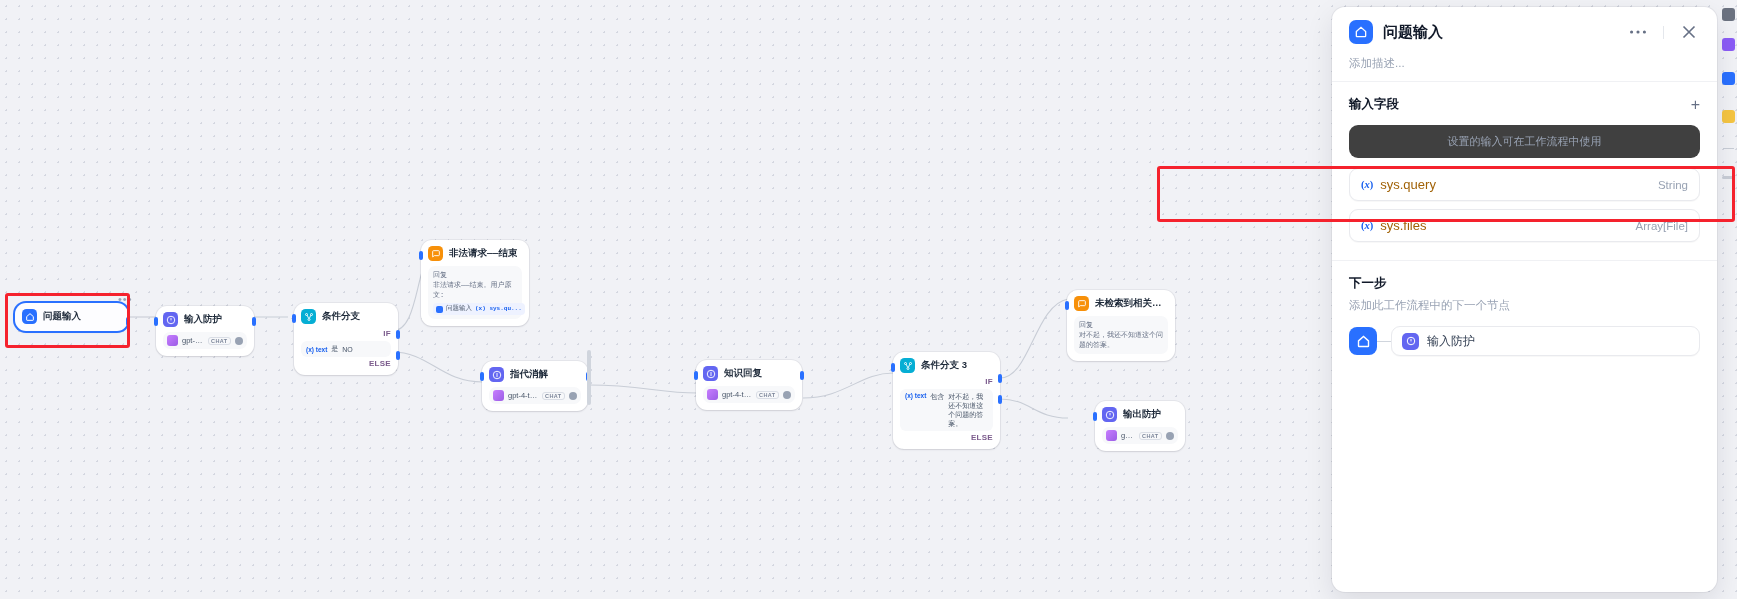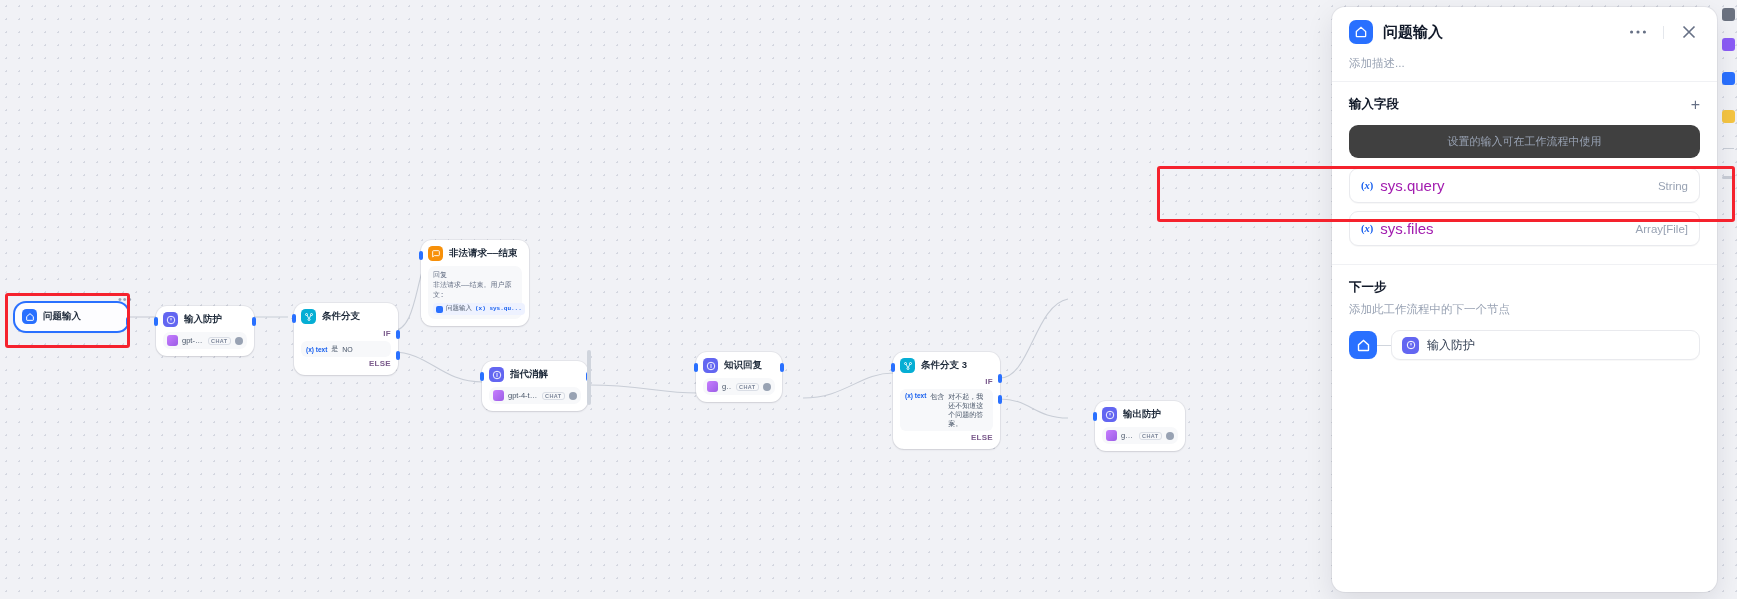--- a/index.html
+++ b/index.html
@@ -130,21 +130,21 @@
 
   .var-row {
     margin-top: 8px;
     border: 1px solid #e9eaee; border-radius: 9px;
     background: #fff;
     padding: 8px 11px;
     display: flex; align-items: center; gap: 7px;
     box-shadow: 0 1px 1px rgba(16,24,40,.03);
   }
   .var-x { color: #155eef; font-size: 10.5px; font-weight: 700; font-family: "Liberation Serif", serif; flex:0 0 auto;}
-  .var-name { font-size: 15px; color: #a21caf; flex: 1 1 auto; }
+  .var-name { font-size: 13px; color: #a16207; flex: 1 1 auto; }
   .var-type { font-size: 11.5px; color: #98a2b3; }
 
   .next-title { font-size: 12.5px; font-weight: 700; color: #101828; }
   .next-sub { margin-top: 6px; font-size: 11.5px; color: #98a2b3; }
 
   .next-row { margin-top: 13px; display: flex; align-items: center; }
   .next-src {
     width: 28px; height: 28px; border-radius: 8px; background: #2970ff;
     display:flex; align-items:center; justify-content:center; flex:0 0 auto;
   }
@@ -287,21 +287,21 @@
     <div class="model-row">
       <span class="model-ico"></span>
       <span class="model-name">gpt-4-turbo-202...</span>
       <span class="chip-chat">CHAT</span>
       <span class="dot-ico"></span>
     </div>
     <div class="port" style="left:-2px; top:11px;"></div>
     <div class="port" style="right:-2px; top:11px;"></div>
   </div>
 
-  <div class="node" style="left:696px; top:352px; width:86px;">
+  <div class="node" style="left:696px; top:360px; width:106px;">
     <div class="node-head">
       <span class="node-ico" style="background:#6366f1;">
         <svg viewBox="0 0 24 24" fill="none" stroke="#fff" stroke-width="2.2">
             <circle cx="12" cy="12" r="9"></circle>
             <path d="M12 7v10"></path>
           </svg>
       </span>
       <span class="node-title">知识回复</span>
     </div>
     <div class="model-row">
@@ -331,20 +331,35 @@
       <span class="varpill" style="white-space:nowrap;">(x) <span>text</span></span>
       <span style="white-space:nowrap;">包含</span>
       <span style="line-height:1.3;">对不起，我还不知道这个问题的答案。</span>
     </div>
     <div class="branch-label">ELSE</div>
     <div class="port" style="left:-2px; top:11px;"></div>
     <div class="port" style="right:-2px; top:22px;"></div>
     <div class="port" style="right:-2px; top:43px;"></div>
   </div>
 
+  <div class="node" style="left:1067px; top:290px; width:108px;">
+    <div class="node-head">
+      <span class="node-ico" style="background:#f79009;">
+        <svg viewBox="0 0 24 24" fill="none" stroke="#fff" stroke-width="2.2">
+            <path d="M20 14a2 2 0 0 1-2 2H8l-4 3V6a2 2 0 0 1 2-2h12a2 2 0 0 1 2 2z"></path>
+          </svg>
+      </span>
+      <span class="node-title">未检索到相关知识</span>
+    </div>
+    <div class="node-sub">
+      <div>回复</div>
+      <div>对不起，我还不知道这个问题的答案。</div>
+    </div>
+    <div class="port" style="left:-2px; top:11px;"></div>
+  </div>
 
   <div class="node" style="left:1067px; top:401px; width:90px;margin-left:28px;">
     <div class="node-head">
       <span class="node-ico" style="background:#6366f1;">
         <svg viewBox="0 0 24 24" fill="none" stroke="#fff" stroke-width="2.2">
             <circle cx="12" cy="12" r="9"></circle>
             <path d="M12 7v6M12 16.5v.5"></path>
           </svg>
       </span>
       <span class="node-title">输出防护</span>

